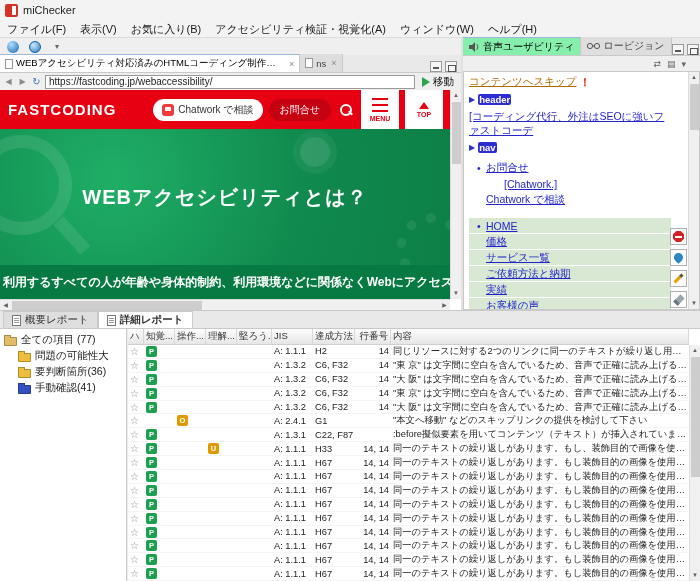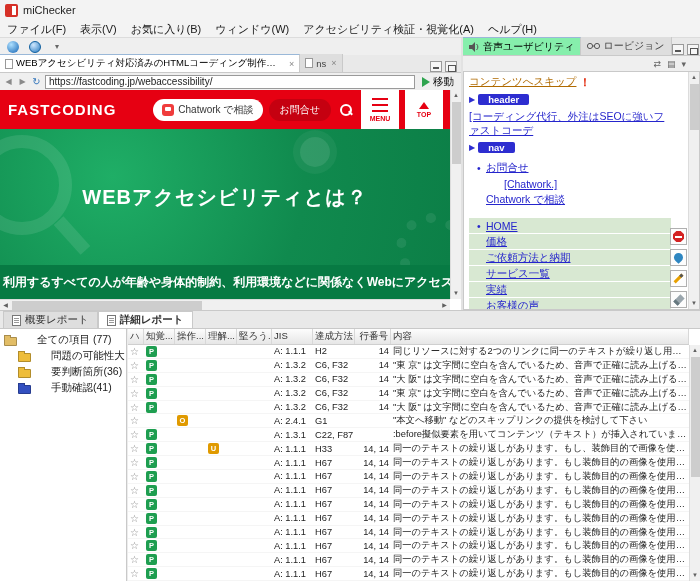--- a/index.html
+++ b/index.html
@@ -107,21 +107,21 @@
   .ptool { font-size:9px; color:#666; }
   #panel { position:absolute; left:463px; top:71px; width:237px; height:239px; background:#fff;
     border:1px solid #c9c9c9; }
   .panel-inner { position:absolute; left:0; top:0; width:225px; height:237px; overflow:hidden;
     padding:3px 0 0 5px; }
   .skip-row { height:14px; display:flex; align-items:center; }
   .skip-link { color:#b06a00; text-decoration:underline; font-size:10.5px; }
   .bang { color:#e02000; font-weight:bold; font-size:11px; margin-left:3px; }
   .tagline { margin-top:4px; display:flex; align-items:center; gap:3px; height:13px; }
   .tag-tri { color:#2d2dd0; font-size:8px; }
-  .tag-box { background:#2d2dd0; color:#fff; font-size:9.5px; font-weight:bold; padding:0 10px; border-radius:2px; }
+  .tag-box { background:#2d2dd0; color:#fff; font-size:9.5px; font-weight:bold; padding:0 1px; border-radius:2px; }
   .plink { color:#2525cc; text-decoration:underline; font-size:10.5px; line-height:14px; width:200px; margin-top:3px; }
   .tooltip { position:absolute; left:12px; top:55px; background:#fff; border:1px solid #9a9a9a;
     box-shadow:1px 2px 3px rgba(0,0,0,0.25); display:flex; align-items:center; gap:5px;
     padding:2px 6px; font-size:10.5px; z-index:5; white-space:nowrap; }
   .clockdot { width:11px; height:11px; border-radius:50%; background:#3cb54a; position:relative; }
   .clockdot::after { content:""; position:absolute; left:5px; top:2px; width:1px; height:4px; background:#fff; }
   .navlist { margin-top:6px; }
   .navitem { display:flex; align-items:center; font-size:10.5px; color:#2525cc; padding-left:8px; height:16px; }
   .navitem .bullet { width:9px; flex:0 0 auto; }
   .navitem .navlabel { text-decoration:underline; white-space:nowrap; }
@@ -144,21 +144,21 @@
   #report-tabbar { position:absolute; left:0; top:311px; width:700px; height:18px; background:#e9e9e9;
     border-bottom:1px solid #c9c9c9; display:flex; align-items:flex-end; padding-left:3px; }
   .rtab { height:17px; display:flex; align-items:center; gap:4px; padding:0 8px; font-size:10.5px;
     background:#dedede; border:1px solid #c9c9c9; border-bottom:none; color:#333; }
   .rtab.active { background:#fff; font-weight:bold; }
   .doc-ic { width:9px; height:11px; background:#fff; border:1px solid #777; position:relative; }
   .doc-ic::after { content:""; position:absolute; left:1px; top:2px; width:5px; height:1px; background:#999;
     box-shadow:0 2px 0 #999, 0 4px 0 #999; }
   #report-tree { position:absolute; left:0; top:329px; width:127px; height:252px; background:#fff;
     border-right:1px solid #c9c9c9; padding-top:3px; overflow:hidden; }
-  .treeitem { display:flex; align-items:center; gap:20px; height:16px; padding-left:4px; font-size:10.5px; }
+  .treeitem { display:flex; align-items:center; gap:4px; height:16px; padding-left:4px; font-size:10.5px; }
   .treeitem.c-child { padding-left:18px; }
   .tfold { width:13px; height:9px; position:relative; border:1px solid rgba(0,0,0,0.25); border-radius:1px; margin-top:2px; flex:0 0 auto; }
   .tfold::before { content:""; position:absolute; left:-1px; top:-3px; width:5px; height:2px;
     background:inherit; border:1px solid rgba(0,0,0,0.25); border-bottom:none; }
   .tfold.c-all { background:#e2bd66; }
   .tfold.c-high { background:#eebd3a; }
   .tfold.c-warn { background:#eebd3a; }
   .tfold.c-manual { background:#3350c0; }
   .tlabel { white-space:nowrap; }
   #report-table { position:absolute; left:128px; top:329px; width:572px; height:252px; background:#fff; overflow:hidden; }
@@ -196,23 +196,23 @@
 </div>
 
 <div id="menubar">
 
     <span class="menu-item">ファイル(F)</span>
 
     <span class="menu-item">表示(V)</span>
 
     <span class="menu-item">お気に入り(B)</span>
 
+    <span class="menu-item">アクセシビリティ検証・視覚化(A)</span>
+
     <span class="menu-item">ウィンドウ(W)</span>
-
-    <span class="menu-item">アクセシビリティ検証・視覚化(A)</span>
 
     <span class="menu-item">ヘルプ(H)</span>
   </div>
 
 <div id="toolbar">
   <span class="tool-btn">
       <span class="globe1"></span>
     </span>
   <span class="tool-btn">
       <span class="globe2"></span>
@@ -364,26 +364,26 @@
           <span class="navlabel">HOME</span>
         </div>
 
         <div class="navitem c-green">
           <span class="bullet"></span>
           <span class="navlabel">価格</span>
         </div>
 
         <div class="navitem c-green">
           <span class="bullet"></span>
-          <span class="navlabel">ご依頼方法と納期</span>
+          <span class="navlabel">サービス一覧</span>
         </div>
 
         <div class="navitem c-green">
           <span class="bullet"></span>
-          <span class="navlabel">サービス一覧</span>
+          <span class="navlabel">ご依頼方法と納期</span>
         </div>
 
         <div class="navitem c-green">
           <span class="bullet"></span>
           <span class="navlabel">実績</span>
         </div>
 
         <div class="navitem c-green">
           <span class="bullet"></span>
           <span class="navlabel">お客様の声</span>

